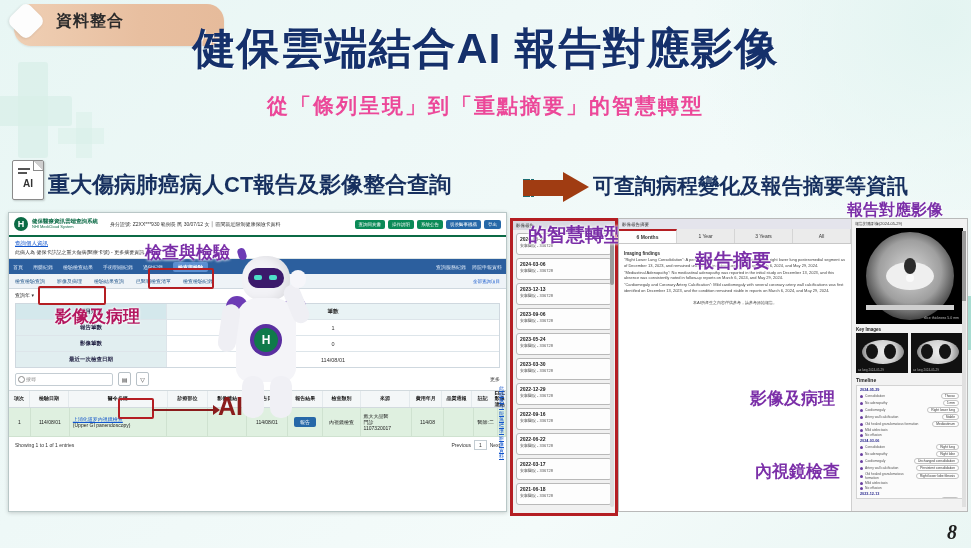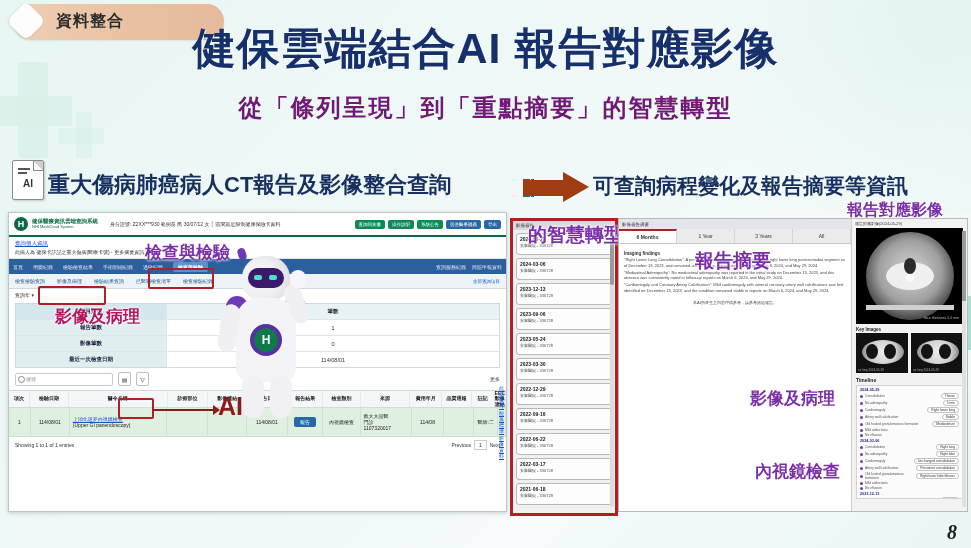--- a/index.html
+++ b/index.html
@@ -14,38 +14,38 @@
   .bg-cross.c2{left:18px;top:62px;width:30px;height:96px;border-radius:3px;}
   .bg-cross.c3{left:58px;top:128px;width:46px;height:16px;opacity:.5;}
   .bg-cross.c4{left:76px;top:112px;width:16px;height:46px;opacity:.5;}
   .bg-soft{position:absolute;right:0;top:0;width:330px;height:210px;
     background:radial-gradient(circle at 90% 10%,#e3f4f1 0%,rgba(227,244,241,0) 70%);}
 
   
   .badge{
     position:absolute;left:14px;top:4px;height:34px;min-width:150px;
     background:linear-gradient(90deg,#efcfb4 0%,#e8bfa0 60%,#e6bb9b 100%);
-    border-radius:17px;display:flex;align-items:center;padding:0 18px 2px 42px;
+    border-radius:17px;display:flex;align-items:center;padding:0 18px 8px 42px;
     box-shadow:0 1px 2px rgba(0,0,0,.08);
   }
   .badge-label{font-size:16px;font-weight:bold;color:#2b2b2b;letter-spacing:1px;}
   .badge-diamond{
     position:absolute;left:-2px;top:3px;width:28px;height:28px;background:#fdfdfd;
     border-radius:7px;transform:rotate(45deg);box-shadow:0 1px 3px rgba(0,0,0,.12);
   }
 
   
   .title{
     position:absolute;left:0;right:0;top:20px;text-align:center;
     font-size:43px;font-weight:bold;color:#15306b;letter-spacing:1px;
     text-shadow:1px 1px 0 rgba(255,255,255,.8);
   }
   .subtitle{
     position:absolute;left:0;right:0;top:92px;text-align:center;
-    font-size:24px;font-weight:bold;color:#701a75;letter-spacing:2px;
+    font-size:21px;font-weight:bold;color:#ec4899;letter-spacing:2px;
   }
 
   
   .caption-left{position:absolute;left:48px;top:170px;font-size:22px;font-weight:bold;color:#17305f;}
   .caption-right{position:absolute;left:593px;top:172px;font-size:21px;font-weight:bold;color:#17305f;}
   .doc-icon{
     position:absolute;left:12px;top:160px;width:30px;height:38px;background:#fff;
     border:1px solid #8a8a8a;border-radius:2px;box-shadow:1px 1px 2px rgba(0,0,0,.18);
   }
   .doc-icon .fold{position:absolute;right:0;top:0;width:9px;height:9px;

